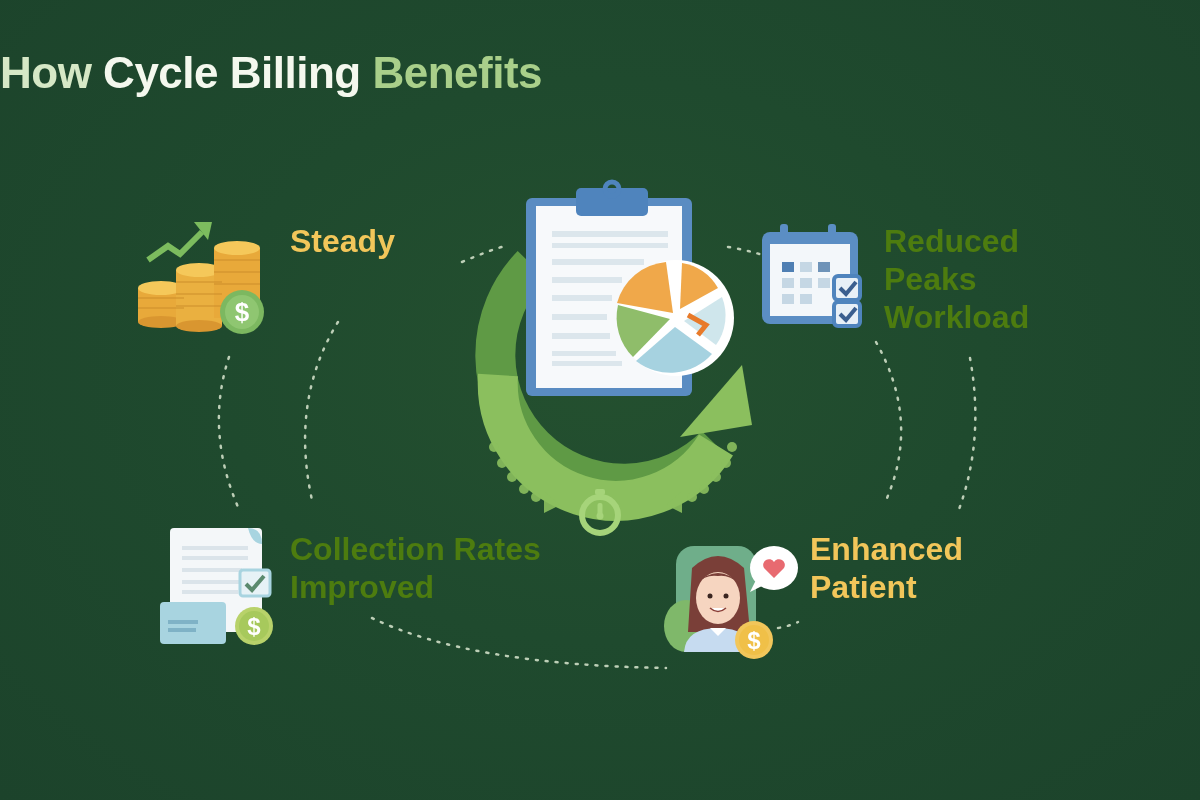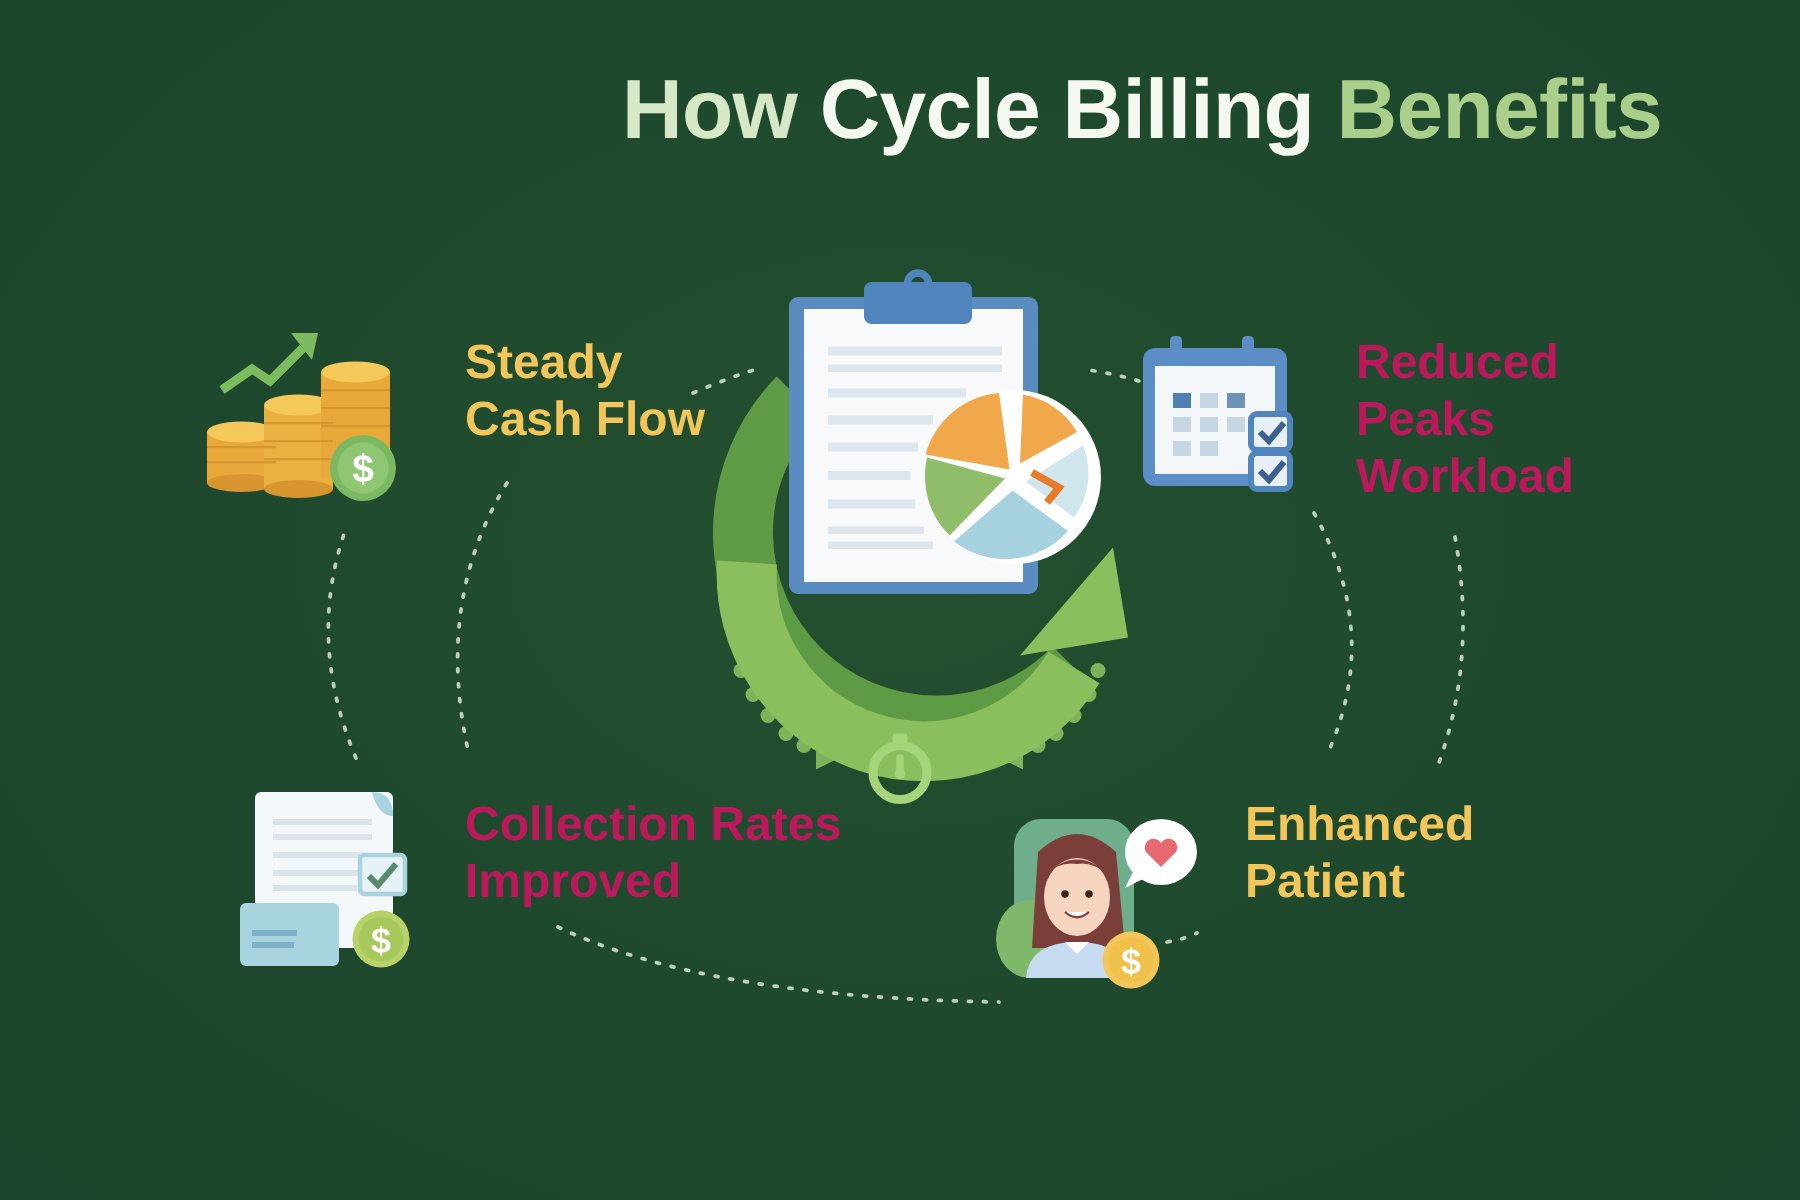--- a/index.html
+++ b/index.html
@@ -4,32 +4,32 @@
 <style>
   html, body { margin: 0; padding: 0; }
   body {
     width: 1200px; height: 800px; overflow: hidden;
     background: radial-gradient(ellipse at 50% 45%, #24502f 0%, #1f4a2e 45%, #1c432b 100%);
     font-family: "Liberation Sans", "DejaVu Sans", sans-serif;
     position: relative;
   }
   .title {
     position: absolute; left: 0; top: 42px; width: 1108px;
-    text-align: right; font-weight: 700; font-size: 56px; line-height: 62px;
+    text-align: left; font-weight: 700; font-size: 44px; line-height: 62px;
     letter-spacing: -0.5px;
   }
   .title .w1 { color: #d6e8c6; }
   .title .w2 { color: #f4f8ee; }
   .title .w3 { color: #a9cf8a; }
   .label {
     position: absolute; font-weight: 700; font-size: 32px; line-height: 38px;
   }
-  .label span { display: block; margin-left: 20px; }
+  .label span { display: block; }
   .yellow { color: #f2c65a; }
-  .blue { color: #be185d; }
+  .blue { color: #4d7c0f; }
   svg.layer { position: absolute; left: 0; top: 0; }
   .icon { position: absolute; }
 </style>
 </head>
 <body>
 
 <div class="title">
   <div>
     <span class="w1">How </span><span class="w2">Cycle Billing </span><span class="w3">Benefits</span>
   </div>
@@ -128,21 +128,20 @@
         <line x1="78" y1="54" x2="124" y2="54"></line>
         <line x1="78" y1="66" x2="124" y2="66"></line>
     </g>
   </g>
   <circle cx="106" cy="94" r="22" fill="#7cb860"></circle>
   <circle cx="106" cy="94" r="17" fill="#8fc671"></circle>
   <text x="106" y="103" text-anchor="middle" font-size="26" font-weight="700" fill="#ffffff" font-family="Liberation Sans, sans-serif">$</text>
 </svg>
 <div class="label yellow" style="left:290px;top:222px">
   <span>Steady</span>
-  <span>Cash Flow</span>
 </div>
 
 <svg class="icon" style="left:758px;top:222px" width="112" height="110" viewBox="0 0 112 110">
   <rect x="4" y="10" width="96" height="92" rx="8" fill="#5b8ec4"></rect>
   <rect x="12" y="22" width="80" height="72" fill="#f3f7fa"></rect>
   <rect x="22" y="2" width="8" height="18" rx="3" fill="#5b8ec4"></rect>
   <rect x="70" y="2" width="8" height="18" rx="3" fill="#5b8ec4"></rect>
   <g fill="#c5d7e4">
     <rect x="24" y="40" width="12" height="10" fill="#4f7fb3"></rect>
       <rect x="42" y="40" width="12" height="10"></rect>

